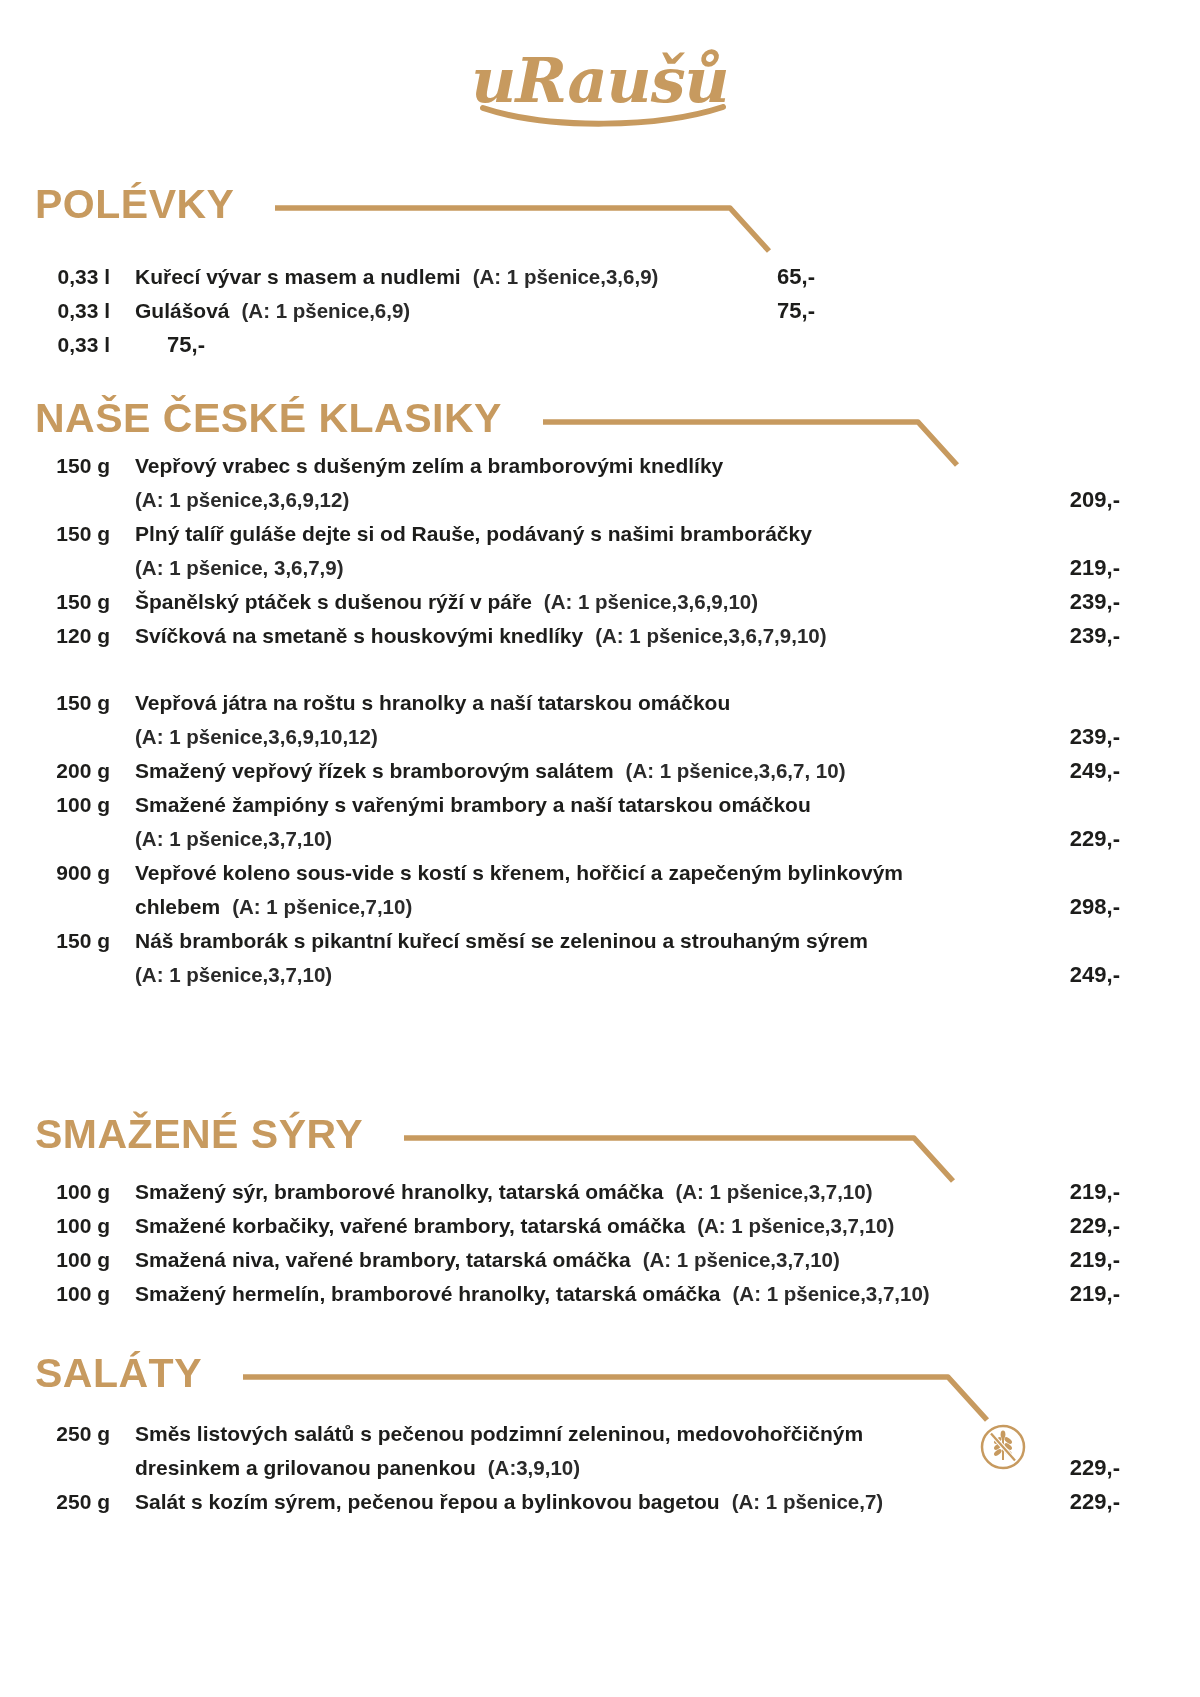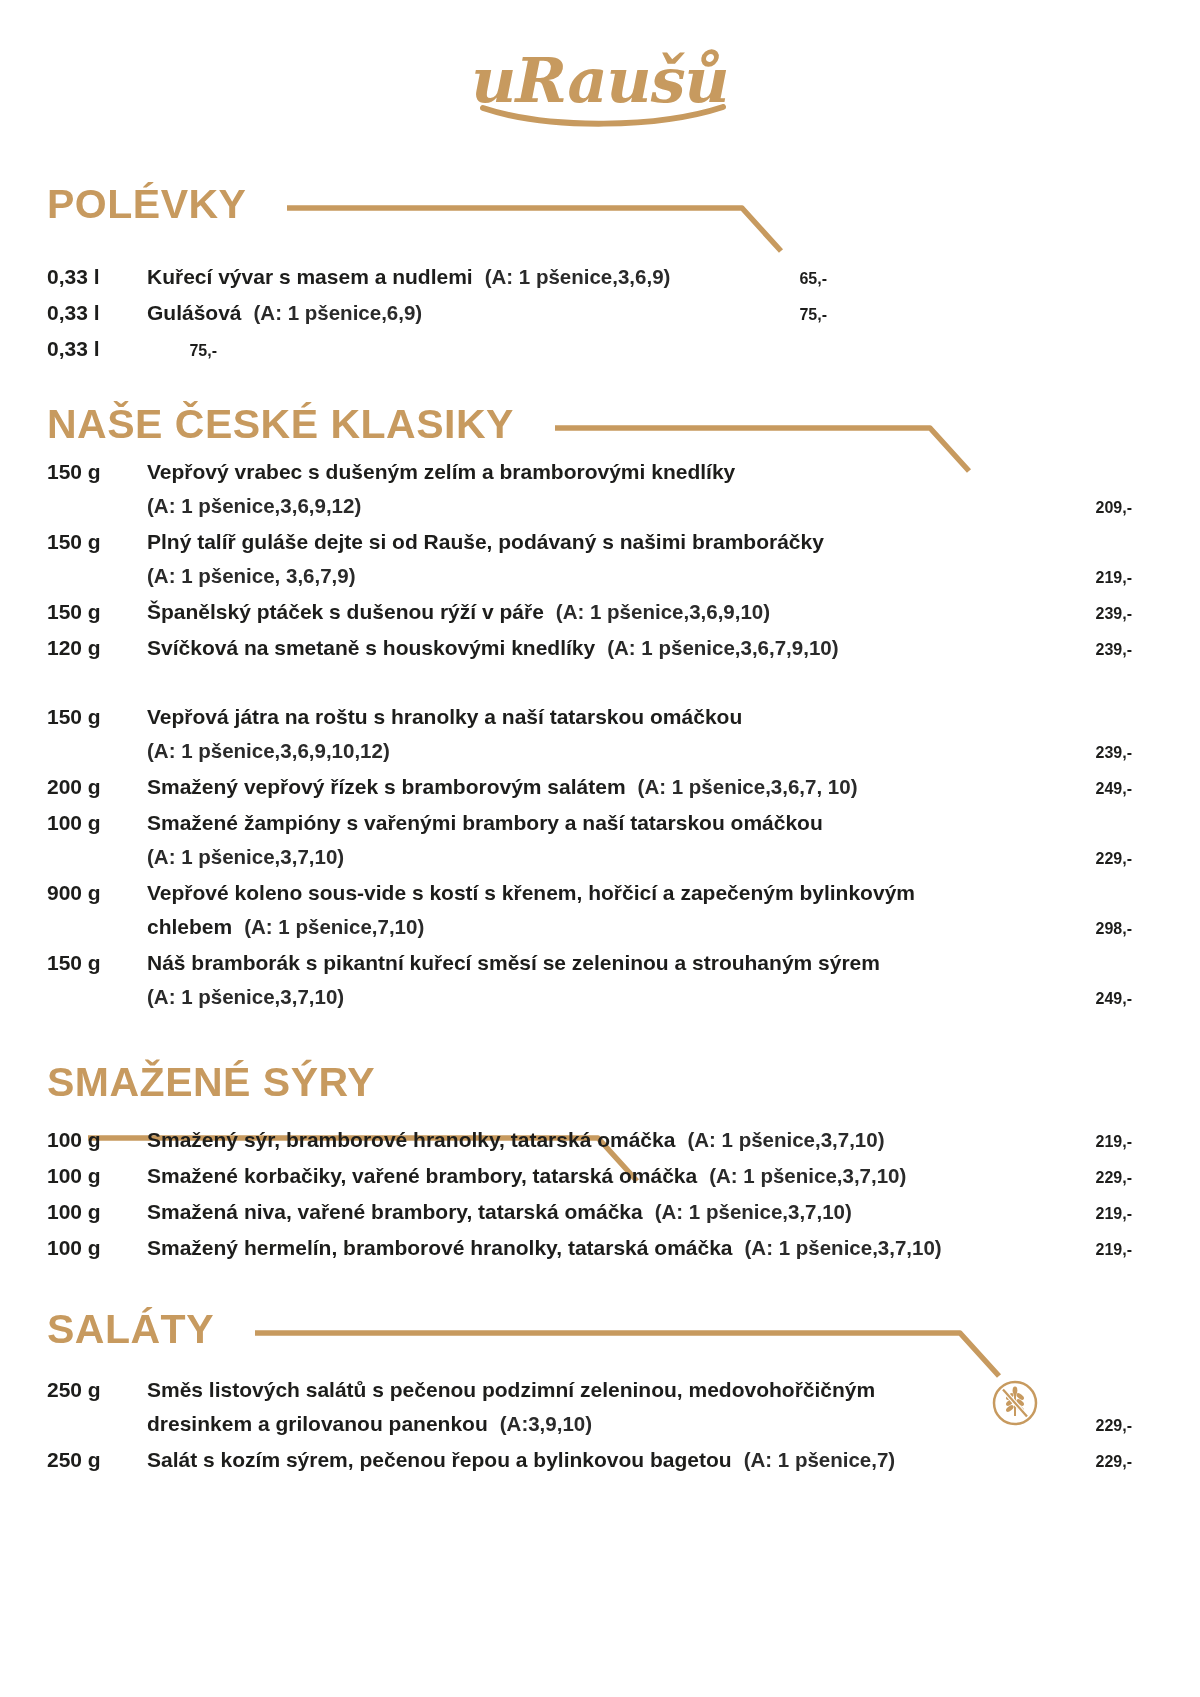--- a/index.html
+++ b/index.html
@@ -8,21 +8,21 @@
   }
   *{box-sizing:border-box;}
   html,body{margin:0;padding:0;}
   body{
     width:1200px;height:1697px;
     background:#ffffff;
     color:var(--ink);
     font-family:"Liberation Sans",sans-serif;
     overflow:hidden;
   }
-  .page{padding:0 47px;position:relative;width:1200px;height:1697px;}
+  .page{padding:0 35px;position:relative;width:1200px;height:1697px;}
 
   
   .logo-wrap{padding-top:44px;height:132px;text-align:center;}
   .logo{
     position:relative;display:inline-block;
     font-family:"DejaVu Serif",serif;font-style:italic;font-weight:bold;
     font-size:62px;line-height:74px;color:var(--gold);letter-spacing:-1px;
   }
   .logo-swoosh{position:absolute;left:6px;bottom:-12px;}
 
@@ -31,37 +31,37 @@
   .sec-title{
     font-size:41px;font-weight:700;color:var(--gold);
     letter-spacing:.5px;line-height:52px;white-space:nowrap;
   }
   .rule{margin-left:38px;margin-top:26px;flex:0 0 auto;}
 
   .mt-sec1{margin-top:46px;}
   .mt-rows1{margin-top:30px;}
   .mt-sec2{margin-top:30px;}
   .mt-rows2{margin-top:5px;}
-  .mt-sec3{margin-top:40px;flex-direction:column;}
+  .mt-sec3{margin-top:116px;}
   .mt-rows3{margin-top:15px;}
   .mt-sec4{margin-top:36px;}
   .mt-rows4{margin-top:18px;}
 
   
   .rows{width:1085px;}
   .rows.narrow{width:780px;}
   .item{position:relative;}
   .item.gap-top{margin-top:33px;}
   .row{display:flex;align-items:baseline;line-height:34px;font-size:21px;}
-  .qty{width:75px;min-width:75px;font-weight:700;}
+  .qty{width:75px;min-width:75px;text-align:right;font-weight:700;}
   .txt{margin-left:25px;flex:1;white-space:nowrap;overflow:visible;}
   .name{font-weight:700;}
   .alg{font-weight:700;color:#2a2a2a;margin-left:12px;font-size:20.5px;}
   .alg.lead{margin-left:0;}
-  .price{min-width:95px;text-align:right;font-weight:700;font-size:16px;white-space:nowrap;}
+  .price{min-width:95px;text-align:right;font-weight:700;font-size:22px;white-space:nowrap;}
 
   .gf-icon{position:absolute;right:92px;top:5px;}
 </style>
 </head>
 <body>
 
 <div class="page">
 
   <div class="logo-wrap">
     <div class="logo">

